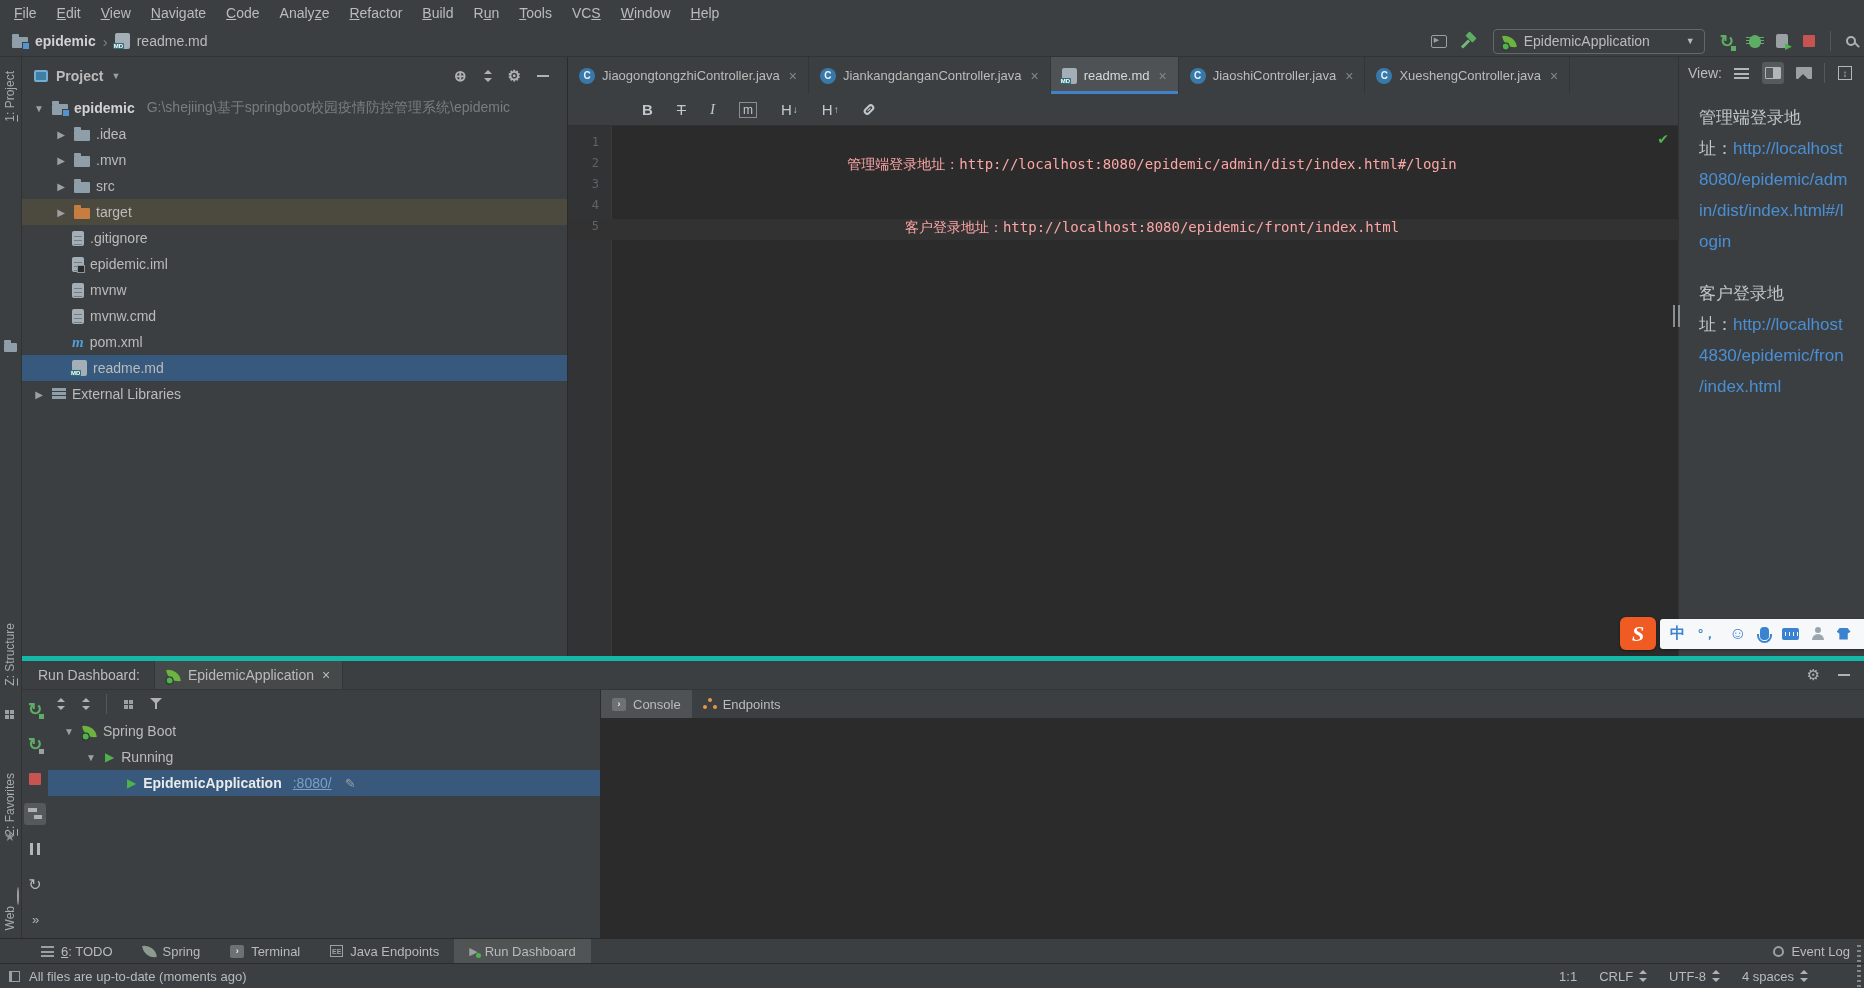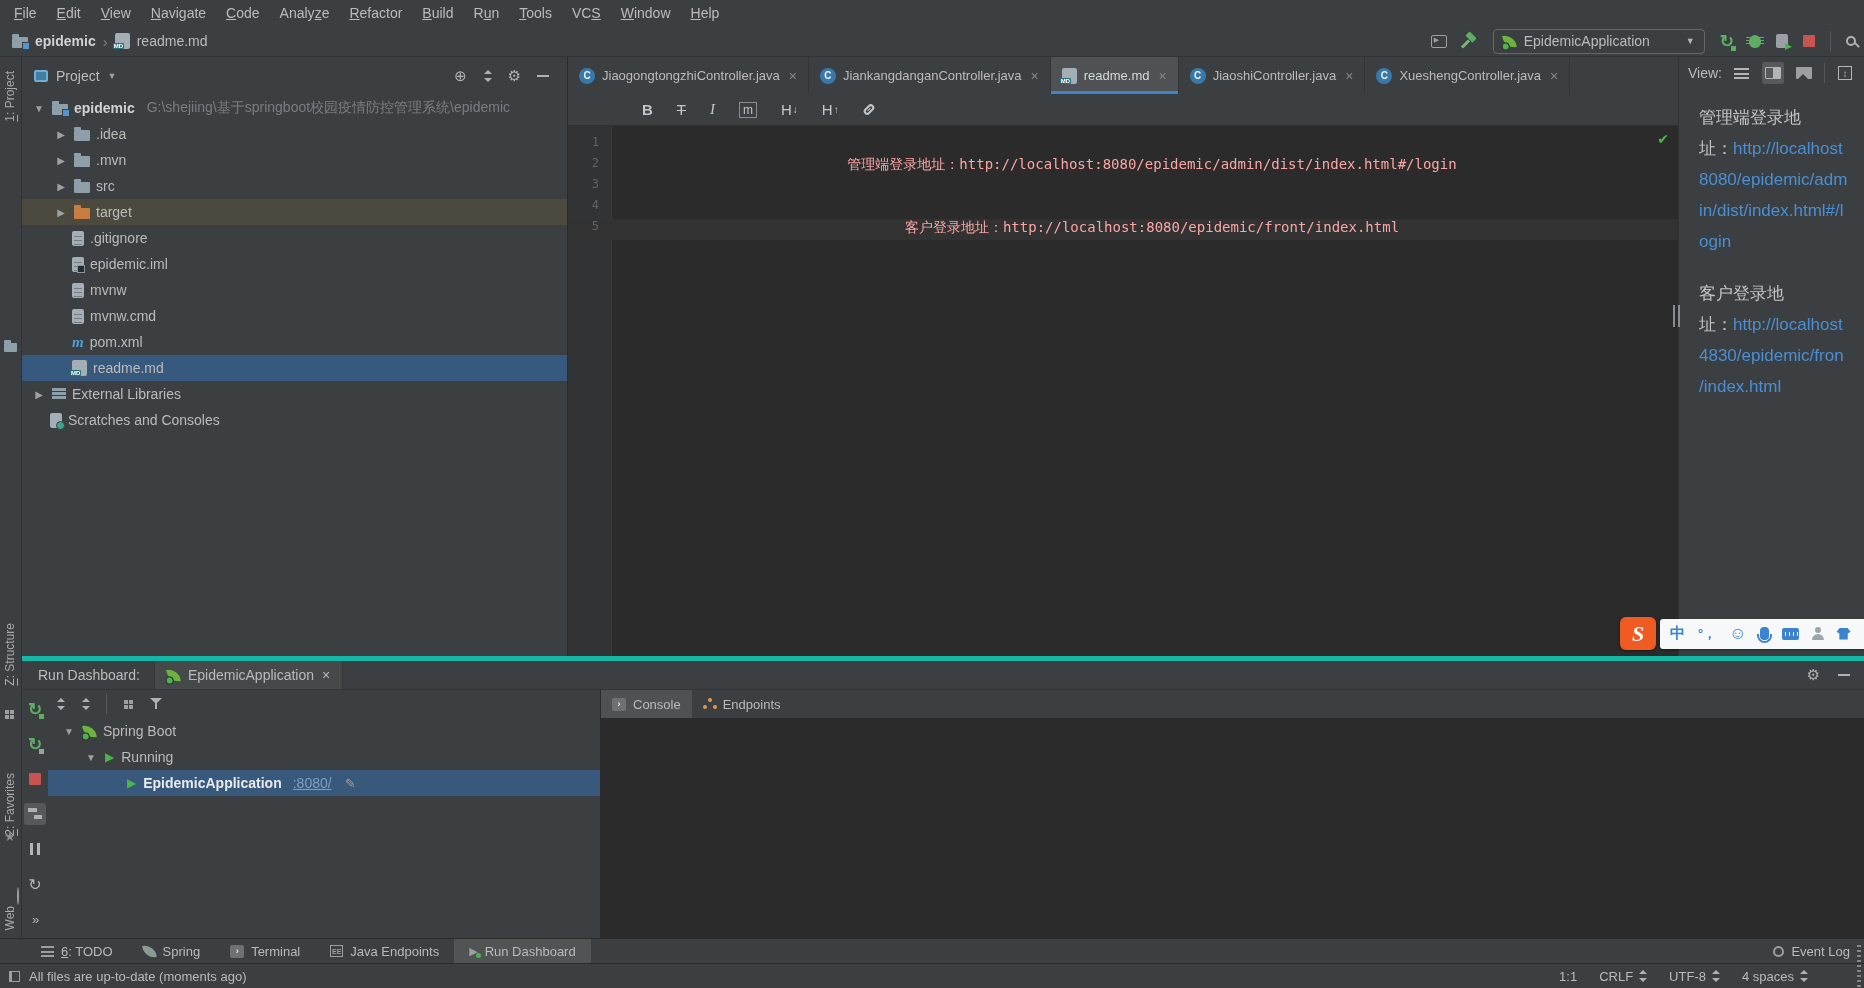--- a/index.html
+++ b/index.html
@@ -22,21 +22,21 @@
 
 
 .stripe{position:absolute;left:0;top:57px;width:22px;height:881px;background:#3c3f41;border-right:1px solid #323232;}
 .stripe .vlabel{position:absolute;left:3px;font-size:12px;color:#a7abae;writing-mode:vertical-rl;transform:rotate(180deg);white-space:nowrap;}
 .stripe .vlabel u{text-decoration:underline;}
 .sticon{position:absolute;left:4px;}
 
 
 .main{position:absolute;left:22px;top:57px;width:1842px;height:599px;display:flex;}
 .project{width:546px;background:#3c3f41;border-right:1px solid #2b2b2b;display:flex;flex-direction:column;}
-.pj-header{height:38px;display:flex;align-items:center;gap:8px;padding:0 18px 0 12px;}
+.pj-header{height:38px;display:flex;align-items:center;gap:8px;padding:0 18px 0 12px;font-weight:bold;}
 .pj-title{color:#bbbbbb;}
 .pj-caret{font-size:9px;color:#9da0a3;}
 .pj-tools{margin-left:auto;display:flex;align-items:center;gap:16px;color:#afb1b3;}
 .tree{flex:1;overflow:hidden;}
 .trow{height:26px;display:flex;align-items:center;gap:6px;white-space:nowrap;overflow:hidden;}
 .trow .arrow{width:14px;font-size:10px;color:#9da0a3;text-align:center;flex:none;}
 .trow.sel{background:#37597d;}
 .trow.modified{background:#4c4a3e;}
 .rootpath{color:#787d84;margin-left:6px;overflow:hidden;text-overflow:clip;}
 
@@ -311,24 +311,20 @@
           </div>
           <div class="trow sel" style="padding-left: 50px;">
             <span class="ic ic-markdown"></span>
             <span>readme.md</span>
           </div>
           <div class="trow" style="padding-left: 10px;">
             <span class="arrow">▶</span>
             <span class="ic ic-libraries"></span>
             <span>External Libraries</span>
           </div>
-          <div class="trow" style="padding-left: 28px;">
-            <span class="ic ic-scratches"></span>
-            <span>Scratches and Consoles</span>
-          </div>
         </div>
     </div>
 
     <div class="edzone">
       <div class="tabbar">
           <div class="tab">
             <span class="ic ic-java-class">C</span>
             <span>JiaogongtongzhiController.java</span>
             <span class="tab-close">×</span>
           </div>

